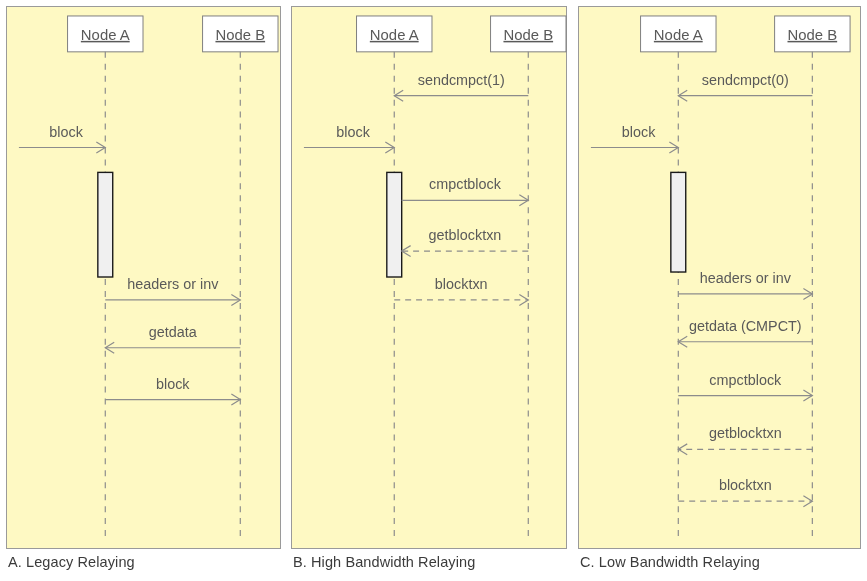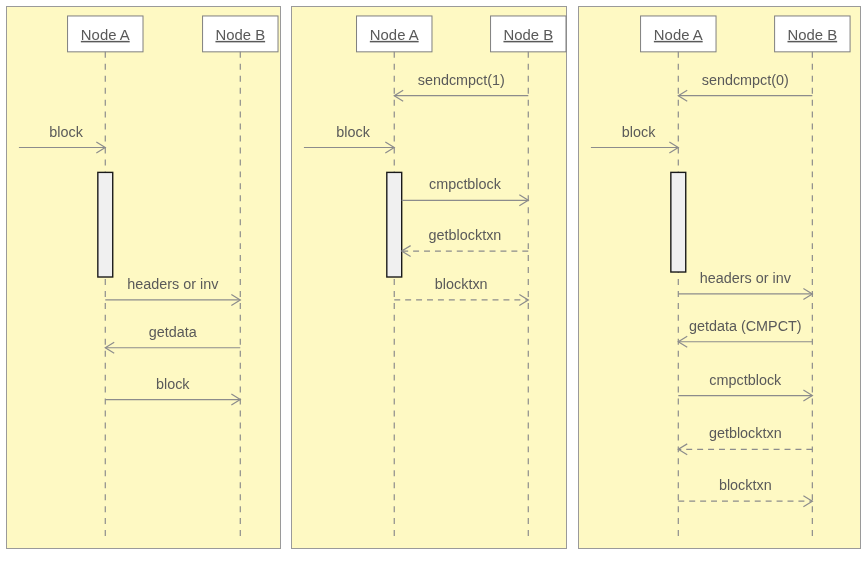--- a/index.html
+++ b/index.html
@@ -117,20 +117,21 @@
           <path d="M 108 336.5 L 99 342 L 108 347.5" class="arrow-head"></path>
         </g>
         <text x="167" y="331" class="msg-label">getdata</text>
         <line x1="99" y1="394" x2="235" y2="394" class="msg-line"></line>
         <g>
           <path d="M 226 388.5 L 235 394 L 226 399.5" class="arrow-head"></path>
         </g>
         <text x="167" y="383" class="msg-label">block</text>
       </svg>
   </div>
+  <div class="caption" style="left:8px;">A. Legacy Relaying</div>
 
   <div class="panel" id="panel-b-box" style="left:291px; width:276px;">
     <svg class="panel-svg" id="svg-b" viewBox="0 0 276 543" preserveAspectRatio="none">
         <rect x="65" y="9" width="76" height="36" rx="0" class="node-box"></rect>
         <text x="103" y="33" class="node-label">Node A</text>
         <line x1="103" y1="45" x2="103" y2="531" class="lifeline"></line>
         <rect x="200" y="9" width="76" height="36" rx="0" class="node-box"></rect>
         <text x="238" y="33" class="node-label">Node B</text>
         <line x1="238" y1="45" x2="238" y2="531" class="lifeline"></line>
         <line x1="12" y1="141" x2="103" y2="141" class="msg-line"></line>
@@ -154,20 +155,21 @@
           <path d="M 119.5 239.5 L 110.5 245 L 119.5 250.5" class="arrow-head"></path>
         </g>
         <text x="174.25" y="234" class="msg-label">getblocktxn</text>
         <line x1="103" y1="294" x2="238" y2="294" class="msg-line dashed"></line>
         <g>
           <path d="M 229 288.5 L 238 294 L 229 299.5" class="arrow-head"></path>
         </g>
         <text x="170.5" y="283" class="msg-label">blocktxn</text>
       </svg>
   </div>
+  <div class="caption" style="left:293px;">B. High Bandwidth Relaying</div>
 
   <div class="panel" id="panel-c-box" style="left:578px; width:283px;">
     <svg class="panel-svg" id="svg-c" viewBox="0 0 283 543" preserveAspectRatio="none">
         <rect x="62" y="9" width="76" height="36" rx="0" class="node-box"></rect>
         <text x="100" y="33" class="node-label">Node A</text>
         <line x1="100" y1="45" x2="100" y2="531" class="lifeline"></line>
         <rect x="197" y="9" width="76" height="36" rx="0" class="node-box"></rect>
         <text x="235" y="33" class="node-label">Node B</text>
         <line x1="235" y1="45" x2="235" y2="531" class="lifeline"></line>
         <line x1="12" y1="141" x2="100" y2="141" class="msg-line"></line>
@@ -201,14 +203,15 @@
           <path d="M 109 438.5 L 100 444 L 109 449.5" class="arrow-head"></path>
         </g>
         <text x="167.5" y="433" class="msg-label">getblocktxn</text>
         <line x1="100" y1="496" x2="235" y2="496" class="msg-line dashed"></line>
         <g>
           <path d="M 226 490.5 L 235 496 L 226 501.5" class="arrow-head"></path>
         </g>
         <text x="167.5" y="485" class="msg-label">blocktxn</text>
       </svg>
   </div>
+  <div class="caption" style="left:580px;">C. Low Bandwidth Relaying</div>
 
 </div>
 
 </body></html>

